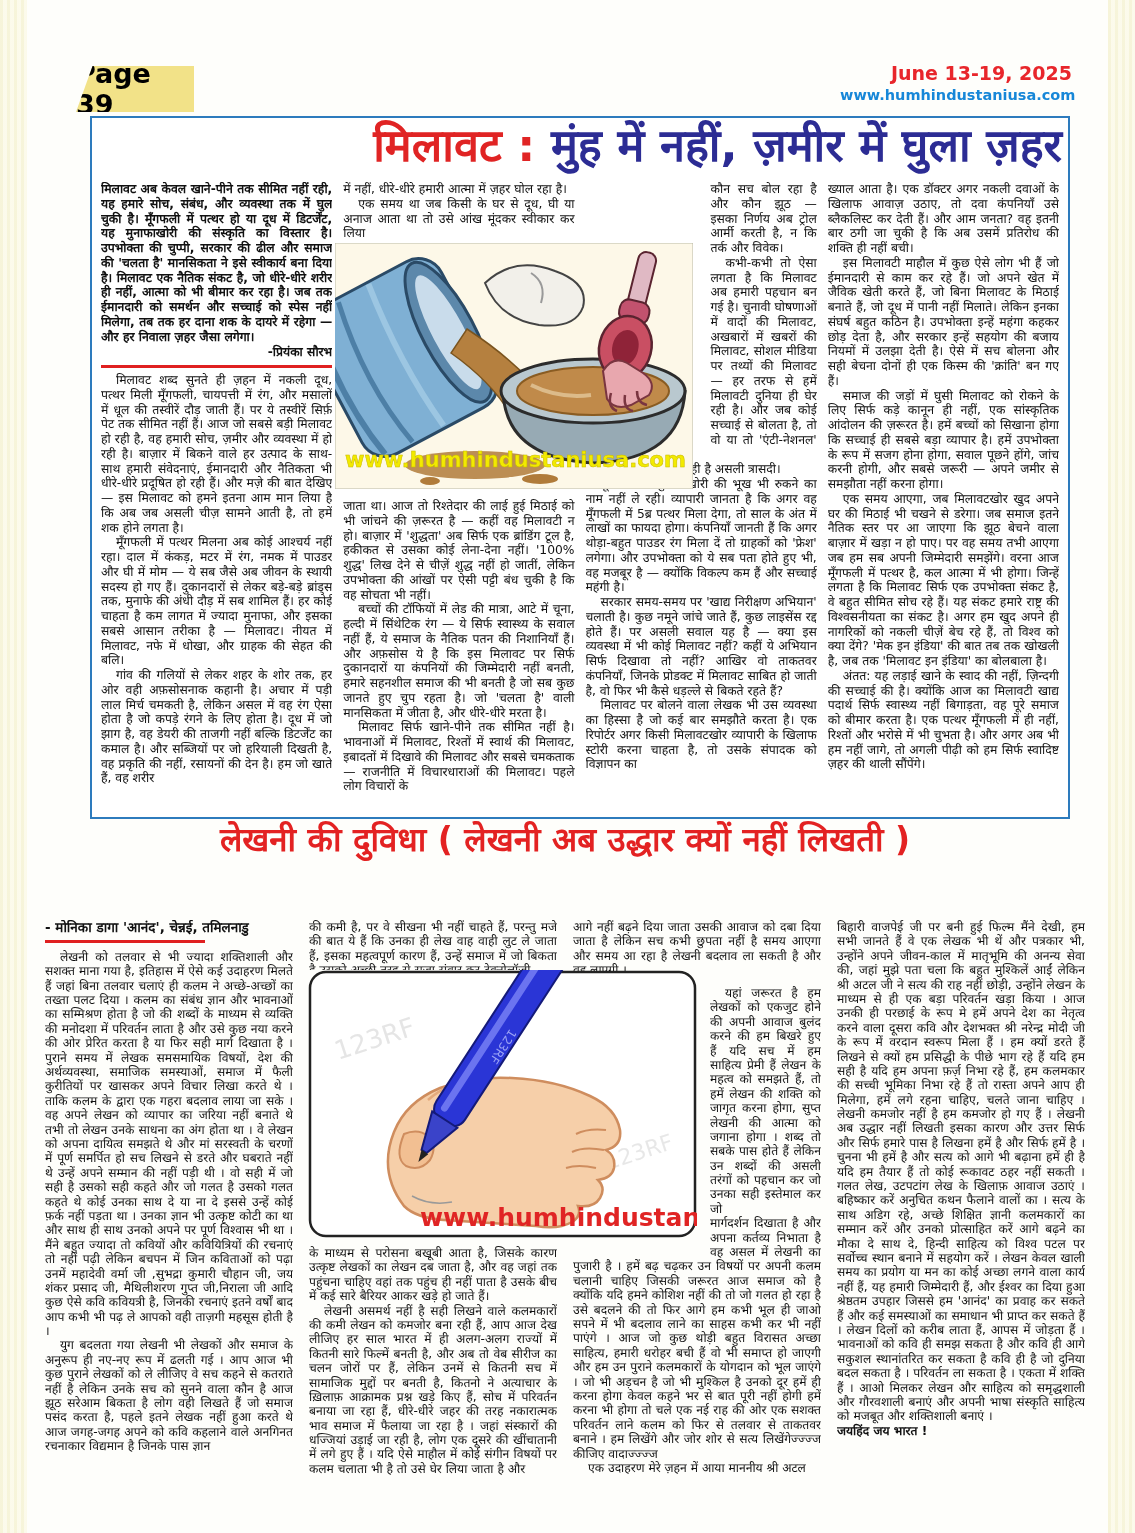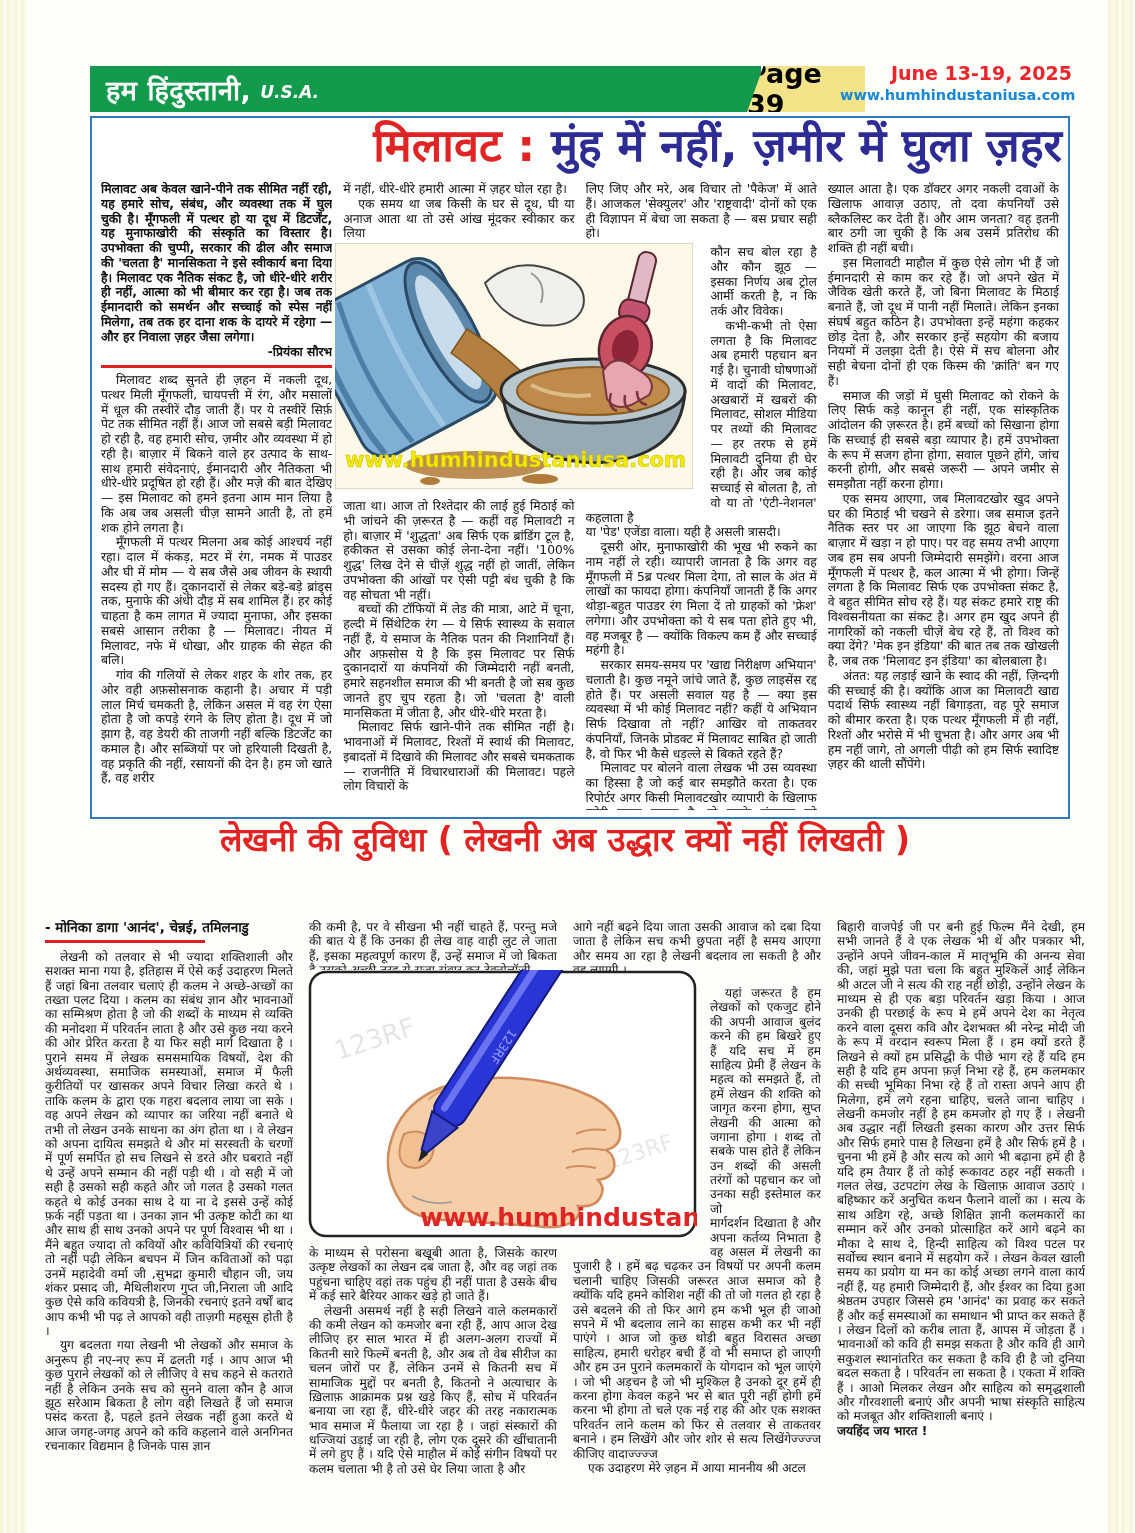--- a/index.html
+++ b/index.html
@@ -56,24 +56,20 @@
   .illus2{position:absolute;left:308px;top:970px;width:389px;height:268px;}
 </style>
 </head>
 <body>
 
 <div class="page">
   <div class="edge left"></div>
   <div class="edge right"></div>
 
   <div class="mast-row">
-    <div class="mast-green">
-      <span class="mast-title">हम हिंदुस्तानी,</span>
-      <span class="mast-usa">U.S.A.</span>
-    </div>
     <div class="page-badge">Page 39</div>
   </div>
   <div class="issue-block">
     <div class="issue-date">June 13-19, 2025</div>
     <div class="issue-site">www.humhindustaniusa.com</div>
   </div>
 
   <div class="a1-box">
     <div class="a1-head">
       <span class="red">मिलावट :</span><span class="navy"> मुंह में नहीं, ज़मीर में घुला ज़हर</span>
@@ -91,23 +87,20 @@
         <div class="a1-c2top">
           <p>में नहीं, धीरे-धीरे हमारी आत्मा में ज़हर घोल रहा है।</p>
           <p class="ind">एक समय था जब किसी के घर से दूध, घी या अनाज आता था तो उसे आंख मूंदकर स्वीकार कर लिया</p>
         </div>
         <div class="img-gap"></div>
         <p>जाता था। आज तो रिश्तेदार की लाई हुई मिठाई को भी जांचने की ज़रूरत है — कहीं वह मिलावटी न हो। बाज़ार में 'शुद्धता' अब सिर्फ एक ब्रांडिंग टूल है, हकीकत से उसका कोई लेना-देना नहीं। '100% शुद्ध' लिख देने से चीज़ें शुद्ध नहीं हो जातीं, लेकिन उपभोक्ता की आंखों पर ऐसी पट्टी बंध चुकी है कि वह सोचता भी नहीं।</p>
         <p class="ind">बच्चों की टॉफियों में लेड की मात्रा, आटे में चूना, हल्दी में सिंथेटिक रंग — ये सिर्फ स्वास्थ्य के सवाल नहीं हैं, ये समाज के नैतिक पतन की निशानियाँ हैं। और अफ़सोस ये है कि इस मिलावट पर सिर्फ दुकानदारों या कंपनियों की जिम्मेदारी नहीं बनती, हमारे सहनशील समाज की भी बनती है जो सब कुछ जानते हुए चुप रहता है। जो 'चलता है' वाली मानसिकता में जीता है, और धीरे-धीरे मरता है।</p>
         <p class="ind">मिलावट सिर्फ खाने-पीने तक सीमित नहीं है। भावनाओं में मिलावट, रिश्तों में स्वार्थ की मिलावट, इबादतों में दिखावे की मिलावट और सबसे चमकताक — राजनीति में विचारधाराओं की मिलावट। पहले लोग विचारों के</p>
       </div>
       <div class="col">
-        <div class="a1-c3top">
-          <p>लिए जिए और मरे, अब विचार तो 'पैकेज' में आते हैं। आजकल 'सेक्युलर' और 'राष्ट्रवादी' दोनों को एक ही विज्ञापन में बेचा जा सकता है — बस प्रचार सही हो।</p>
-        </div>
         <div class="wrap-spacer"></div>
         <p>कौन सच बोल रहा है और कौन झूठ — इसका निर्णय अब ट्रोल आर्मी करती है, न कि तर्क और विवेक।</p>
         <p class="ind">कभी-कभी तो ऐसा लगता है कि मिलावट अब हमारी पहचान बन गई है। चुनावी घोषणाओं में वादों की मिलावट, अखबारों में खबरों की मिलावट, सोशल मीडिया पर तथ्यों की मिलावट — हर तरफ से हमें मिलावटी दुनिया ही घेर रही है। और जब कोई सच्चाई से बोलता है, तो वो या तो 'एंटी-नेशनल' कहलाता है</p>
         <p>या 'पेड' एजेंडा वाला। यही है असली त्रासदी।</p>
         <p class="ind">दूसरी ओर, मुनाफाखोरी की भूख भी रुकने का नाम नहीं ले रही। व्यापारी जानता है कि अगर वह मूँगफली में 5ब्र पत्थर मिला देगा, तो साल के अंत में लाखों का फायदा होगा। कंपनियाँ जानती हैं कि अगर थोड़ा-बहुत पाउडर रंग मिला दें तो ग्राहकों को 'फ्रेश' लगेगा। और उपभोक्ता को ये सब पता होते हुए भी, वह मजबूर है — क्योंकि विकल्प कम हैं और सच्चाई महंगी है।</p>
         <p class="ind">सरकार समय-समय पर 'खाद्य निरीक्षण अभियान' चलाती है। कुछ नमूने जांचे जाते हैं, कुछ लाइसेंस रद्द होते हैं। पर असली सवाल यह है — क्या इस व्यवस्था में भी कोई मिलावट नहीं? कहीं ये अभियान सिर्फ दिखावा तो नहीं? आखिर वो ताकतवर कंपनियाँ, जिनके प्रोडक्ट में मिलावट साबित हो जाती है, वो फिर भी कैसे धड़ल्ले से बिकते रहते हैं?</p>
         <p class="ind">मिलावट पर बोलने वाला लेखक भी उस व्यवस्था का हिस्सा है जो कई बार समझौते करता है। एक रिपोर्टर अगर किसी मिलावटखोर व्यापारी के खिलाफ स्टोरी करना चाहता है, तो उसके संपादक को विज्ञापन का</p>
       </div>
       <div class="col">
         <p>ख्याल आता है। एक डॉक्टर अगर नकली दवाओं के खिलाफ आवाज़ उठाए, तो दवा कंपनियाँ उसे ब्लैकलिस्ट कर देती हैं। और आम जनता? वह इतनी बार ठगी जा चुकी है कि अब उसमें प्रतिरोध की शक्ति ही नहीं बची।</p>

